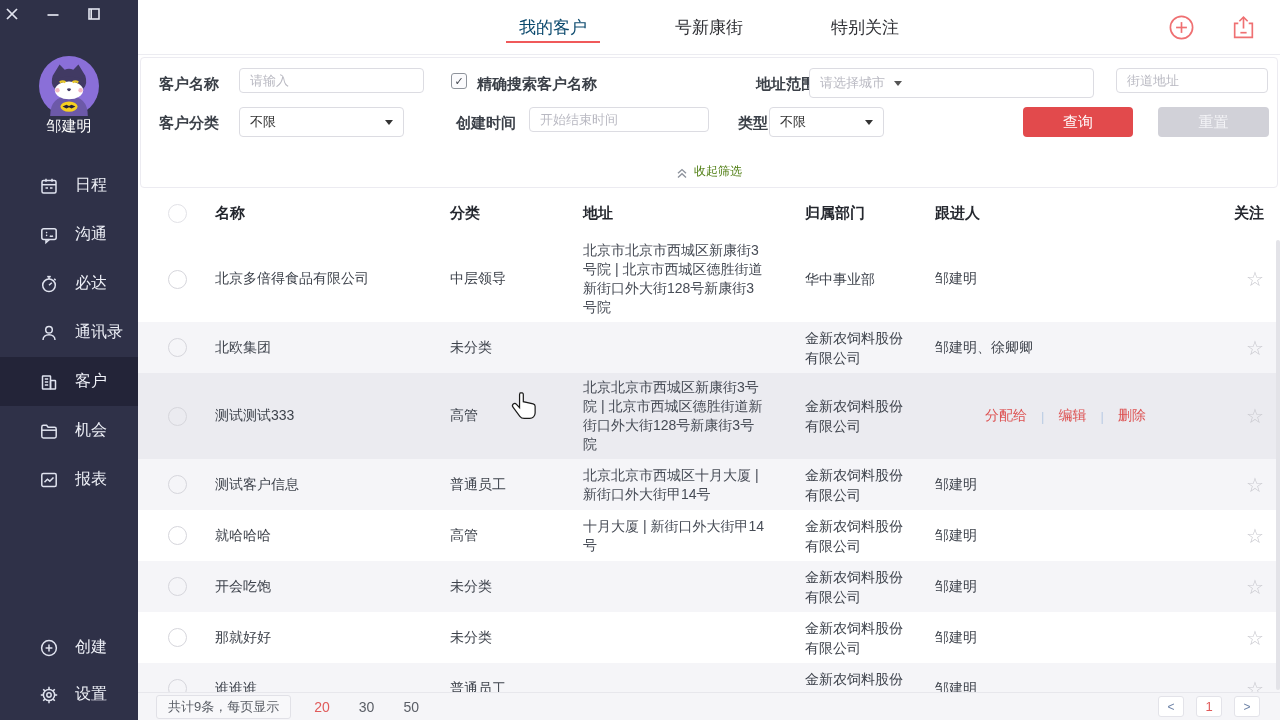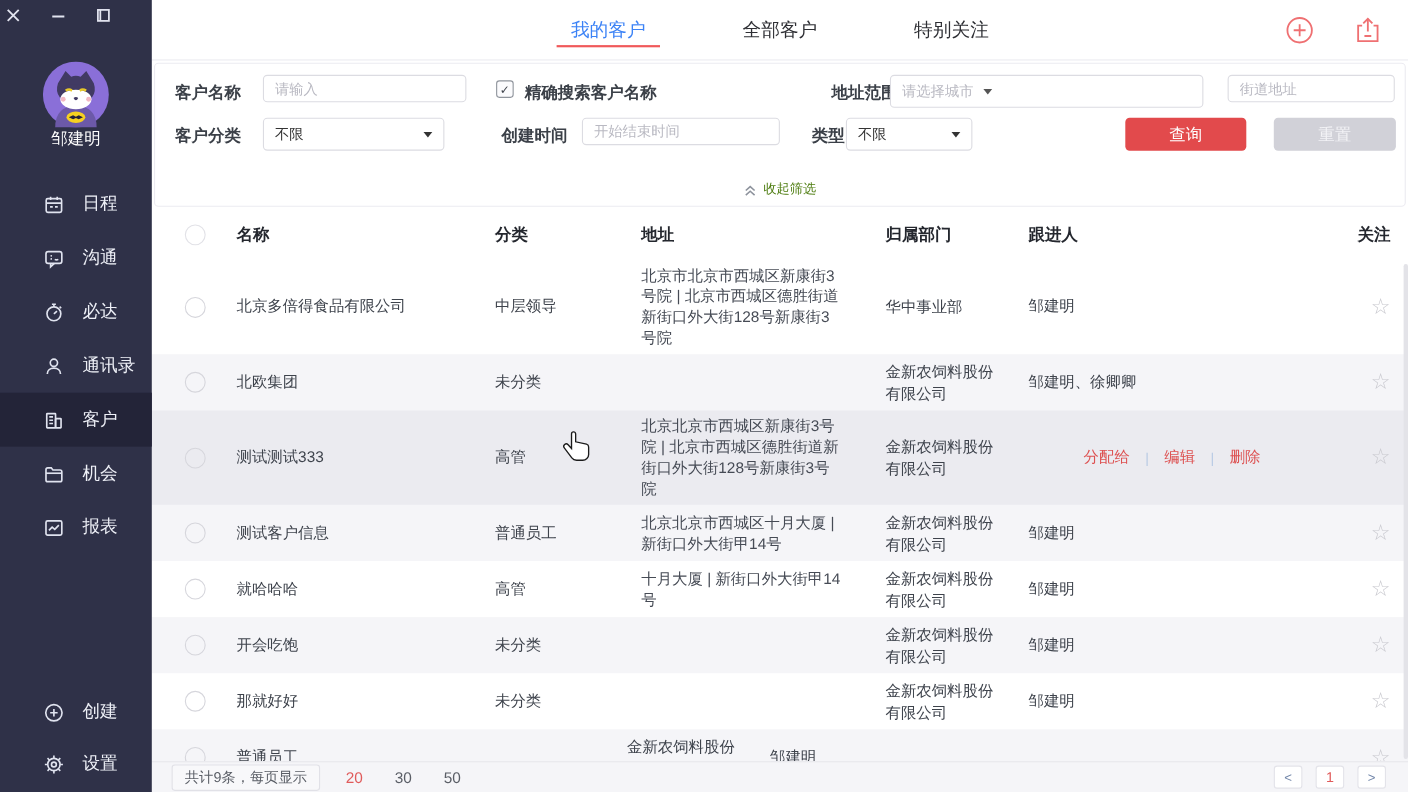--- a/index.html
+++ b/index.html
@@ -18,21 +18,21 @@
   .menu-item .ic { width:22px; height:22px; display:inline-flex; align-items:center; justify-content:center; }
   .side-footer { position:absolute; bottom:0; left:0; right:0; padding-bottom:2px; }
   .side-footer .menu-item { height:47px; }
 
   
   .main { position:absolute; left:138px; top:0; right:0; bottom:0; background:#fff; }
 
   .topbar { position:absolute; top:0; left:0; right:0; height:55px; border-bottom:1px solid #ececf1; display:flex; justify-content:center; background:#fff; }
   .tabs { display:flex; gap:78px; }
   .tab { display:flex; align-items:center; font-size:17px; color:#2e2f34; position:relative; cursor:pointer; padding:0 5px; }
-  .tab.active { color:#3b82f6; }
+  .tab.active { color:#0c4a6e; }
   .tab.active::after { content:""; position:absolute; left:-8px; right:-8px; bottom:11px; height:2px; background:#f0595a; }
   .top-actions { position:absolute; right:24px; top:0; height:55px; display:flex; align-items:center; gap:36px; }
   .top-actions span { display:inline-flex; cursor:pointer; }
 
   
   .filter-panel { position:absolute; top:57px; left:2px; right:2px; height:131px; border:1px solid #ecebf1; border-radius:4px; background:#fff; }
   .flabel { position:absolute; font-size:15px; font-weight:bold; color:#3b4048; white-space:nowrap; }
   .finput { position:absolute; height:25px; border:1px solid #dcdce2; border-radius:4px; font-size:13px; color:#333; padding:0 10px; background:#fff; outline:none; font-family:inherit; }
   .finput::placeholder { color:#b9b9c2; }
   .select { position:absolute; height:30px; border:1px solid #dcdce2; border-radius:4px; background:#fff; display:flex; align-items:center; padding:0 10px; font-size:13px; color:#333; cursor:pointer; }
@@ -232,21 +232,21 @@
           <span>设置</span>
         </div>
       </div>
   </aside>
 
   <main class="main">
 
     <header class="topbar">
       <div class="tabs" id="tabs">
           <div class="tab active">我的客户</div>
-          <div class="tab">全部客户</div>
+          <div class="tab">号新康街</div>
           <div class="tab">特别关注</div>
         </div>
       <div class="top-actions">
         <span>
             <svg width="27" height="27" viewBox="0 0 26 26">
               <circle cx="13" cy="13" r="10.7" fill="none" stroke="#ef7072" stroke-width="1.6"></circle>
               <line x1="13" y1="7.8" x2="13" y2="18.2" stroke="#ef7072" stroke-width="1.6"></line>
               <line x1="7.8" y1="13" x2="18.2" y2="13" stroke="#ef7072" stroke-width="1.6"></line>
             </svg>
           </span>
@@ -397,20 +397,21 @@
     <div class="c-cat">未分类</div>
     <div class="c-addr"></div>
     <div class="c-dept">金新农饲料股份有限公司</div>
     <div class="c-follow">邹建明</div>
     <div class="c-star"><span class="star">☆</span></div>
   </div>
         <div class="trow">
     <div class="c-check">
             <span class="radio"></span>
           </div>
+    <div class="c-name">谁谁谁</div>
     <div class="c-cat">普通员工</div>
     <div class="c-addr"></div>
     <div class="c-dept">金新农饲料股份有限公司</div>
     <div class="c-follow">邹建明</div>
     <div class="c-star"><span class="star">☆</span></div>
   </div>
       </div>
 
     <footer class="pagefoot">
       <span class="summary-box">共计9条，每页显示</span>

